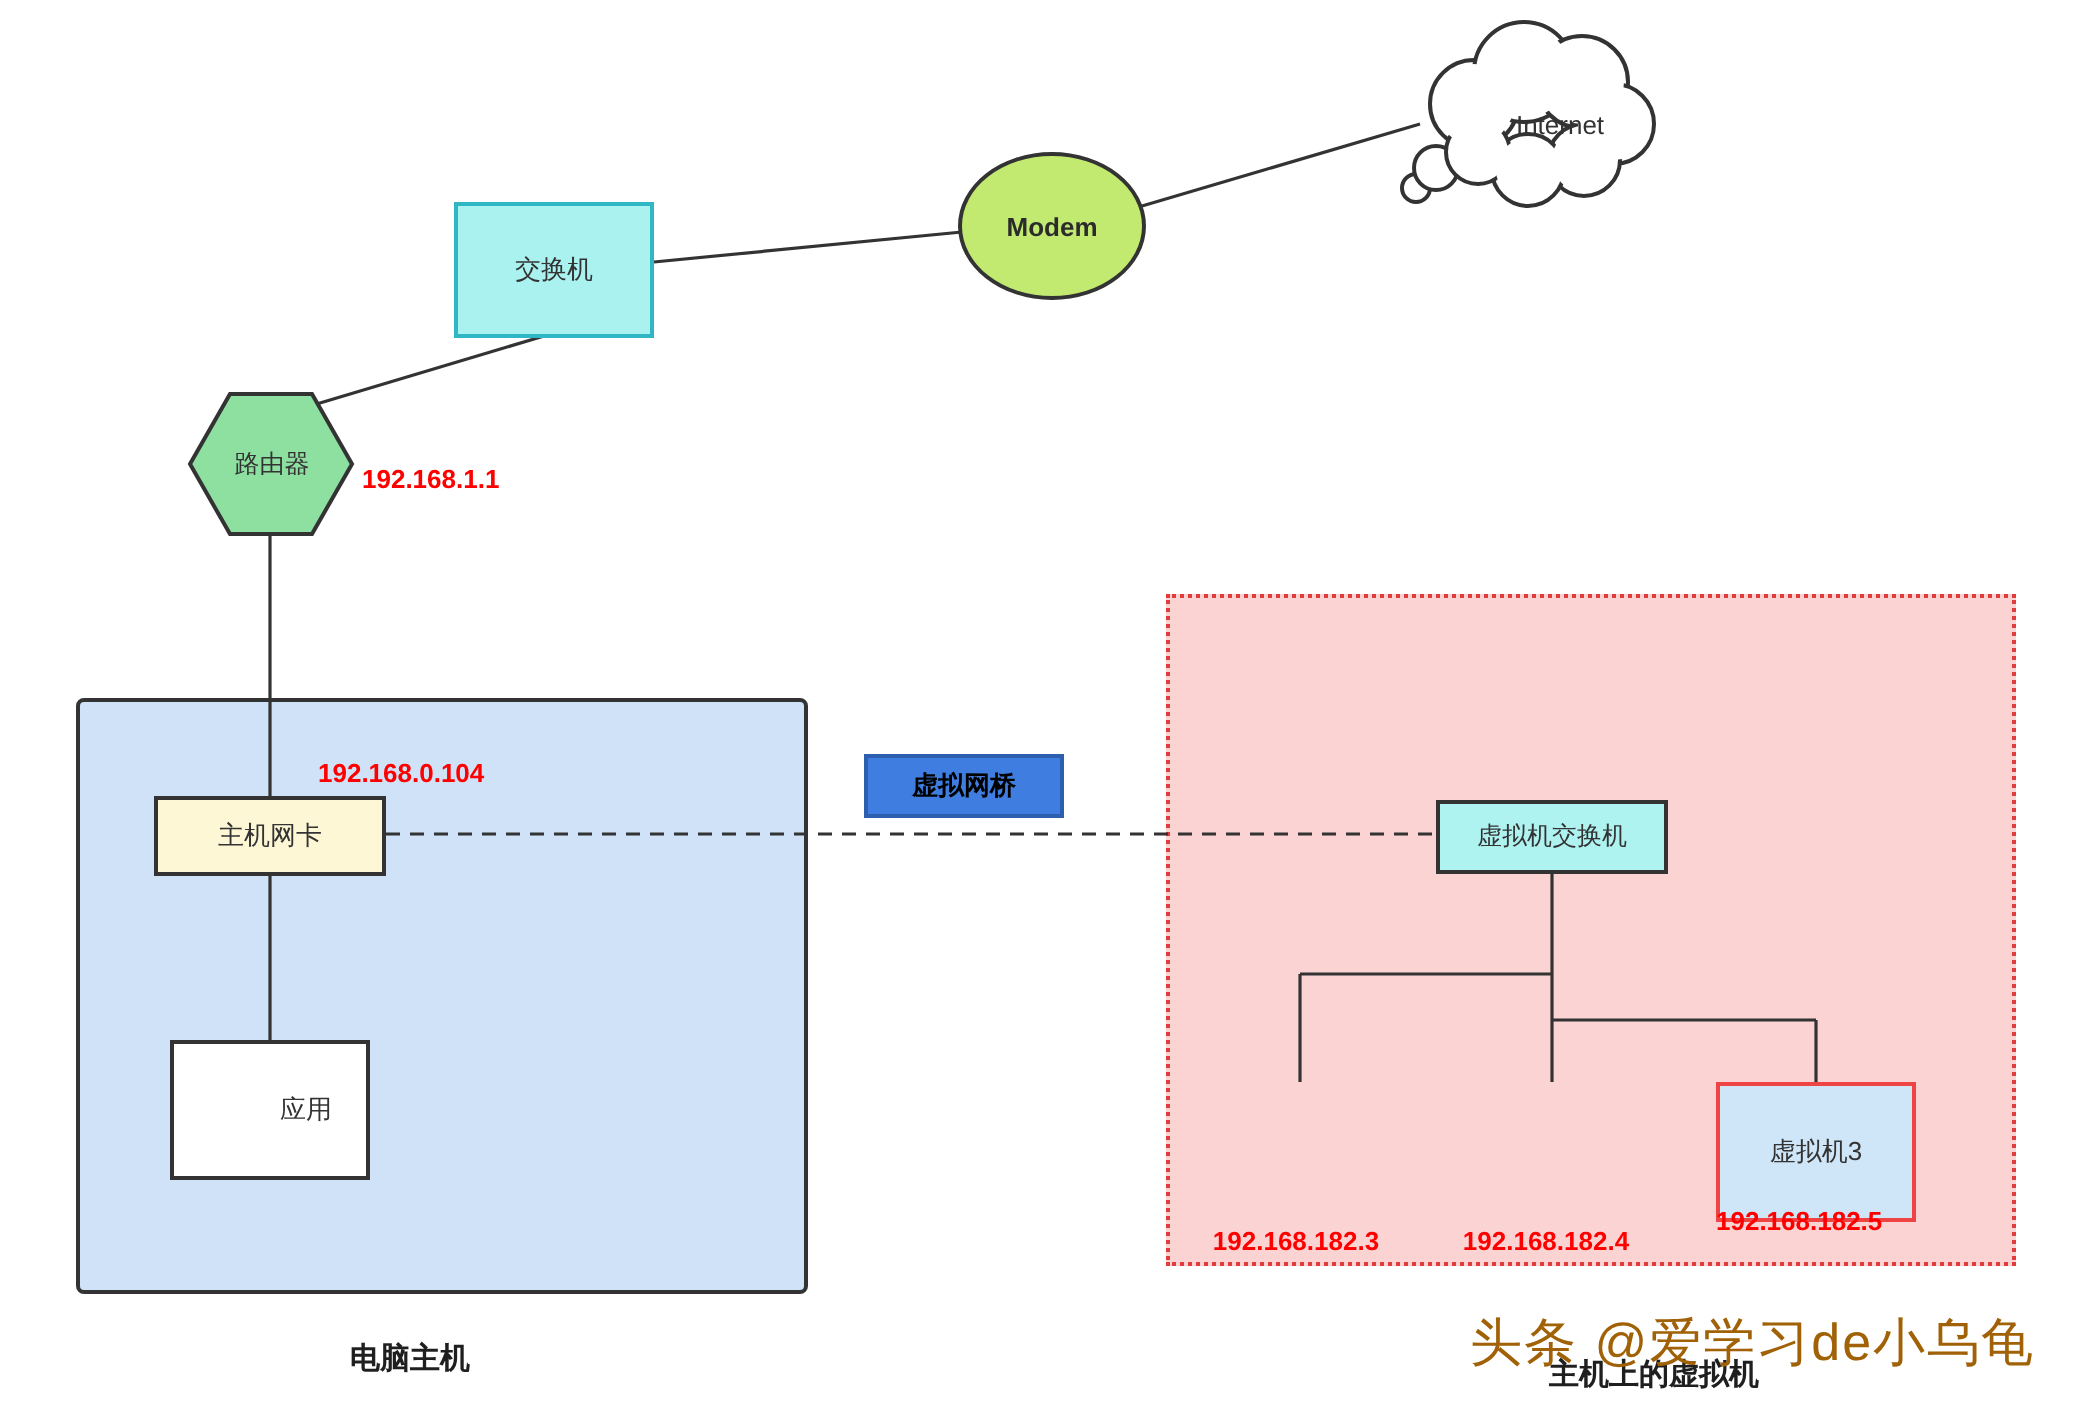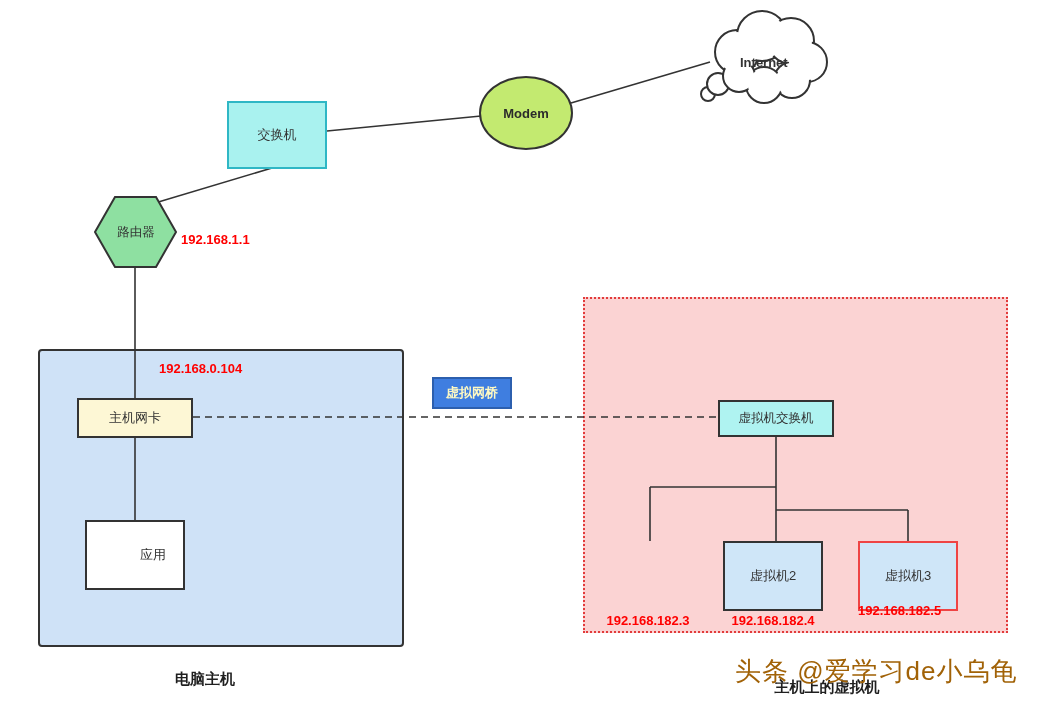--- a/index.html
+++ b/index.html
@@ -8,31 +8,31 @@
   .layer-svg{position:absolute;left:0;top:0;z-index:1;}
   .area{position:absolute;z-index:0;box-sizing:border-box;}
   .area-host{left:38px;top:349px;width:366px;height:298px;background:#cfe2f7;border:2px solid #333;border-radius:4px;}
   .area-vms{left:583px;top:297px;width:425px;height:336px;background:#fbd3d3;border:2px dotted #e23b3b;}
   .node{position:absolute;z-index:2;box-sizing:border-box;display:flex;align-items:center;justify-content:center;
         font-size:13px;color:#333;text-align:center;}
   .node-switch{left:227px;top:101px;width:100px;height:68px;background:#a9f2ef;border:2px solid #2fb7c5;}
   .node-modem{left:479px;top:76px;width:94px;height:74px;background:#c3ea70;border:2px solid #333;border-radius:50%;font-weight:bold;color:#2b2b2b;}
   .node-nic{left:77px;top:398px;width:116px;height:40px;background:#fdf7d5;border:2px solid #333;}
   .node-app{left:85px;top:520px;width:100px;height:70px;background:#ffffff;border:2px solid #333;padding-left:36px;}
-  .node-bridge{left:432px;top:377px;width:80px;height:32px;background:#3f7ee0;border:2px solid #2c5fae;color:#fef9c3;font-weight:bold;}
+  .node-bridge{left:432px;top:377px;width:100px;height:32px;background:#3f7ee0;border:2px solid #2c5fae;color:#000000;font-weight:bold;}
   .node-vmswitch{left:718px;top:400px;width:116px;height:37px;background:#aff3f1;border:2px solid #333;font-size:12.5px;}
   .node-vm1{left:598px;top:541px;width:100px;height:70px;background:#cfe6f8;border:2px solid #333;}
   .node-vm2{left:723px;top:541px;width:100px;height:70px;background:#cfe6f8;border:2px solid #333;}
   .node-vm3{left:858px;top:541px;width:100px;height:70px;background:#cfe6f8;border:2px solid #ef4444;}
   .lbl{position:absolute;z-index:2;color:#333;font-size:13px;}
   .lbl-router{left:99px;top:224px;width:74px;text-align:center;font-size:12.5px;}
-  .lbl-internet{left:740px;top:55px;width:80px;text-align:left;font-weight:bold;font-size:13px;color:#333;}
+  .lbl-internet{left:740px;top:55px;width:80px;text-align:center;font-weight:normal;font-size:13px;color:#333;}
   .ip{position:absolute;z-index:2;color:#ff0000;font-weight:bold;font-size:13px;}
   .ip-router{left:181px;top:232px;}
-  .ip-host{left:159px;top:361px;}
+  .ip-host{left:159px;top:379px;}
   .ip-vm1{left:598px;top:613px;width:100px;text-align:center;}
   .ip-vm2{left:723px;top:613px;width:100px;text-align:center;}
   .ip-vm3{left:858px;top:603px;width:104px;text-align:left;}
   .caption{position:absolute;z-index:2;font-weight:bold;font-size:15px;color:#1f1f1f;}
   .caption-host{left:140px;top:670px;width:130px;text-align:center;}
   .caption-vms{left:737px;top:678px;width:180px;text-align:center;}
   .watermark{position:absolute;z-index:3;left:735px;top:654px;font-size:26px;font-weight:normal;color:#a16207;letter-spacing:1px;white-space:nowrap;}
 </style>
 </head>
 <body>
@@ -107,23 +107,20 @@
   </div>
 
   <div class="node node-bridge">
     <span>虚拟网桥</span>
   </div>
 
   <div class="node node-vmswitch">
     <span>虚拟机交换机</span>
   </div>
 
-  <div class="node node-vm2">
-    <span>虚拟机2</span>
-  </div>
   <div class="node node-vm3">
     <span>虚拟机3</span>
   </div>
 
   <div class="ip ip-vm1">192.168.182.3</div>
   <div class="ip ip-vm2">192.168.182.4</div>
   <div class="ip ip-vm3">192.168.182.5</div>
 
   <div class="caption caption-host">电脑主机</div>
   <div class="caption caption-vms">主机上的虚拟机</div>

